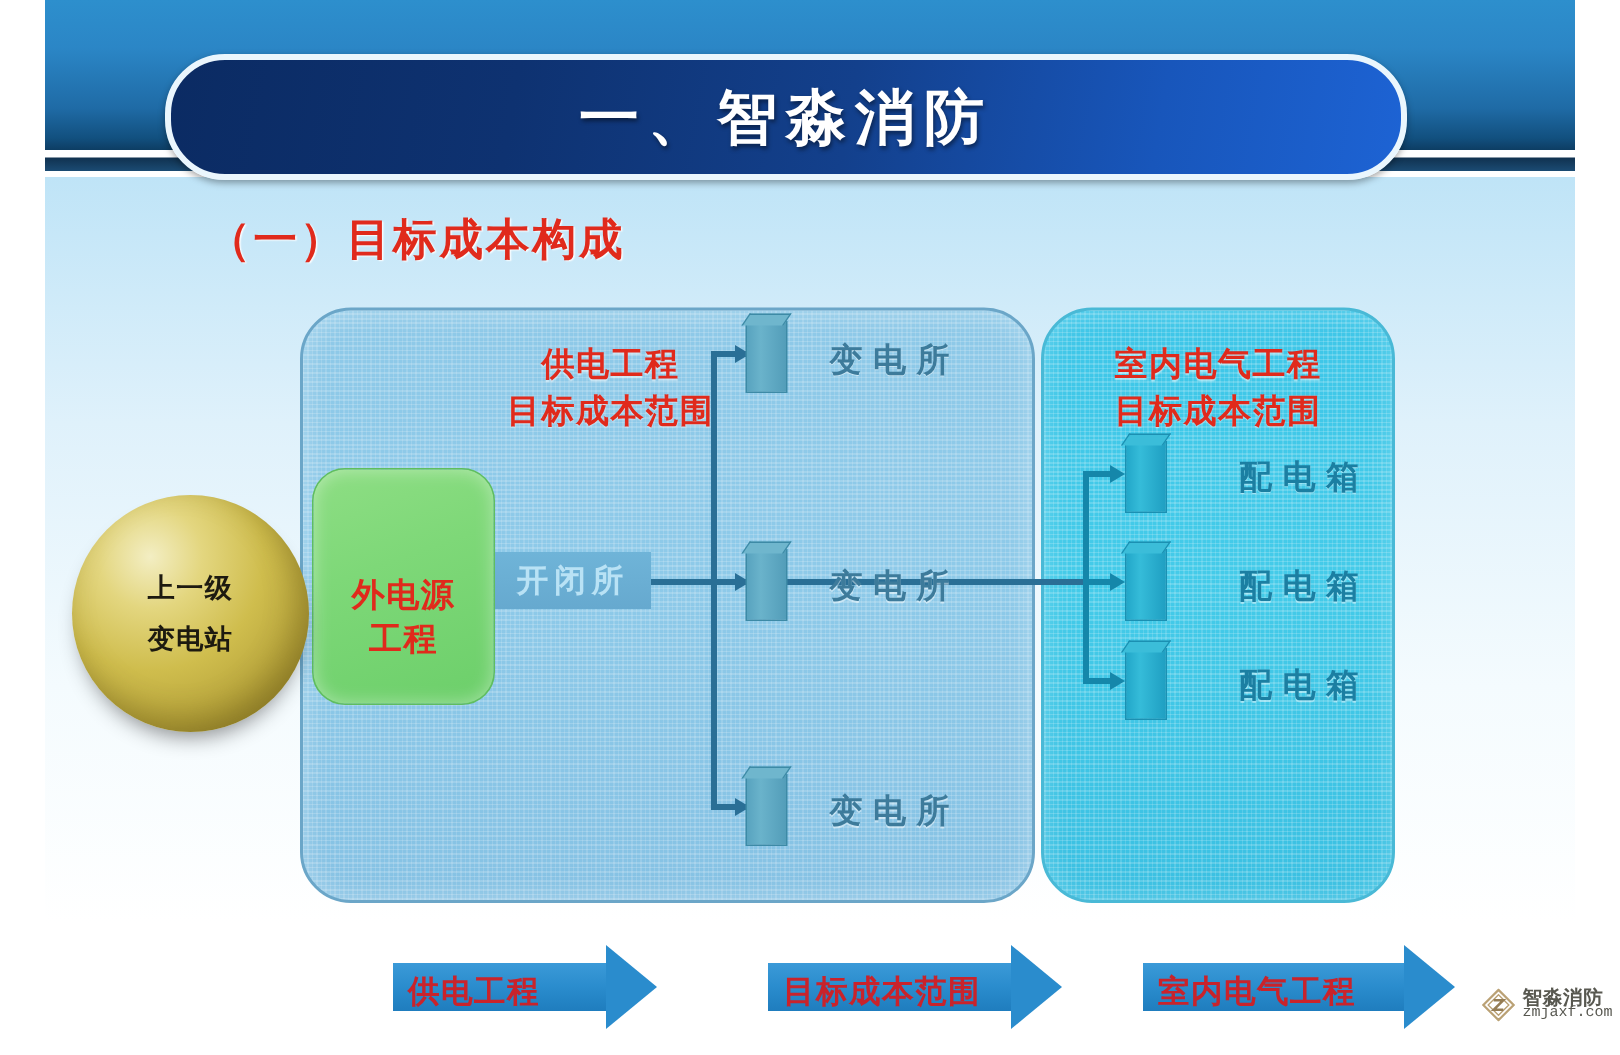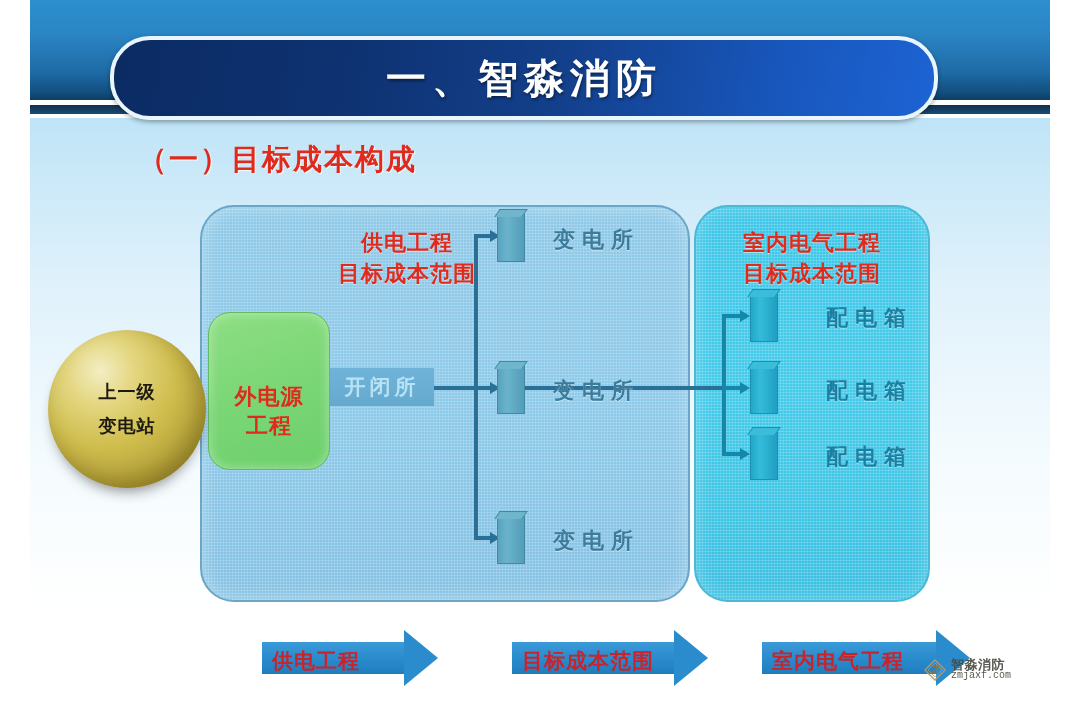--- a/index.html
+++ b/index.html
@@ -160,21 +160,21 @@
     border-top:28px solid transparent;border-bottom:28px solid transparent;
     border-left:34px solid #2a8ccd;
   }
   .barrow .txt{
     position:absolute;left:10px;top:17px;
     font-size:21px;font-weight:bold;color:#c9232b;letter-spacing:1px;white-space:nowrap;
   }
 
   
   .watermark{
-    position:absolute;left:924px;top:658px;display:flex;align-items:center;gap:5px;opacity:.92;justify-content:center;
+    position:absolute;left:988px;top:658px;display:flex;align-items:center;gap:5px;opacity:.92;justify-content:center;
   }
   .wm-logo{width:22px;height:22px;flex:none;}
   .wm-text{line-height:1;}
   .wm-t1{font-size:13px;font-weight:bold;color:#4a4a42;letter-spacing:.5px;}
   .wm-t2{font-size:10px;color:#4a4a42;font-family:"Liberation Mono","DejaVu Sans Mono",monospace;}
 </style>
 </head>
 <body>
 
 <div class="slide">

